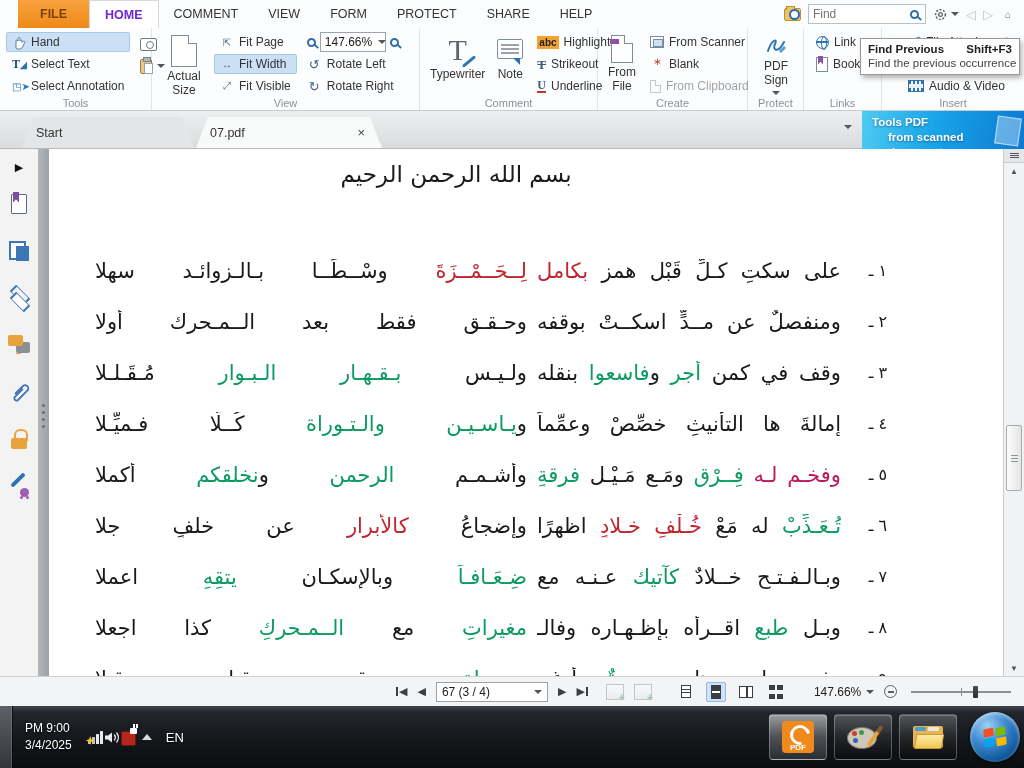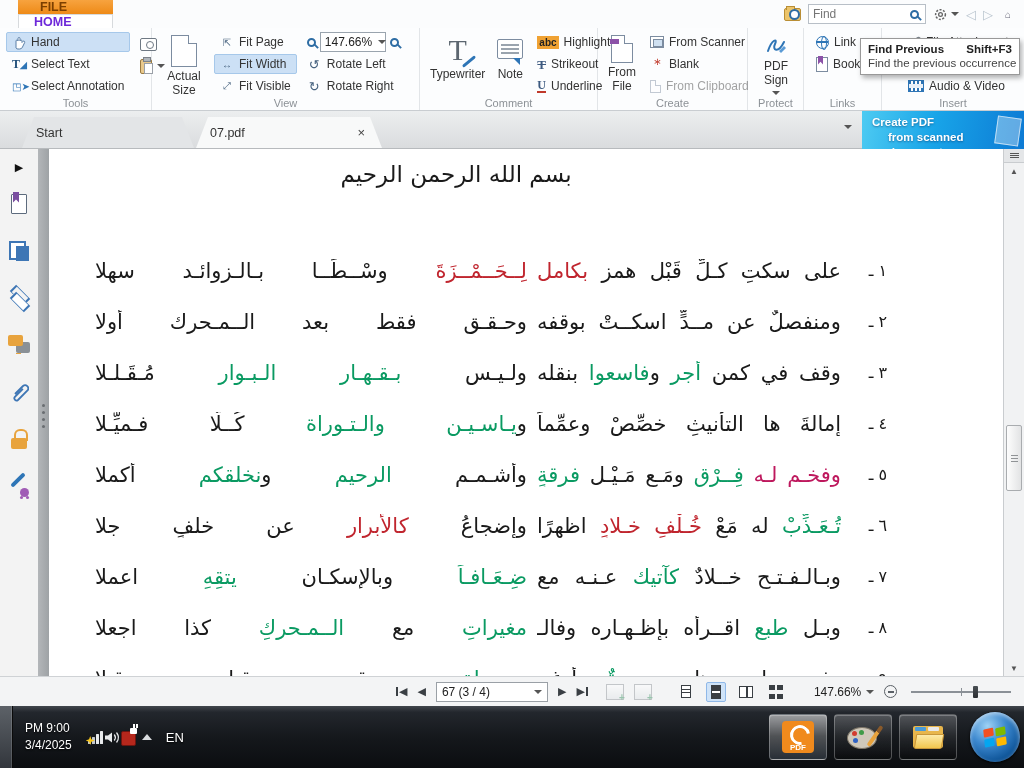--- a/index.html
+++ b/index.html
@@ -1,21 +1,21 @@
 <!DOCTYPE html>
 <html><head>
 <meta charset="utf-8">
 <style>
   * { margin:0; padding:0; box-sizing:border-box; }
   html,body { width:1024px; height:768px; overflow:hidden; }
   body { font-family:"Liberation Sans", sans-serif; font-size:12px; color:#333; background:#fff; position:relative; }
 
   
   .tabrow { position:absolute; left:0; top:0; width:1024px; height:28px; background:#fbfcfd; display:flex; align-items:stretch; }
-  .tabs-holder { display:flex; margin-left:18px;flex-direction:column; }
+  .tabs-holder { display:flex; margin-left:18px; }
   .rtab { padding:0 15px; display:flex; align-items:center; font-size:12.5px; color:#333; cursor:default; }
   .rtab.file { background:linear-gradient(#f7a33f,#ee8a17); color:#7c3f00; font-weight:bold; padding:0 22px; }
   .rtab.active { background:#fff; border:1px solid #d7dadd; border-bottom:none; color:#6d28d9; font-weight:bold; }
   .findbar { margin-left:auto; display:flex; align-items:center; gap:7px; padding-right:8px; }
   .find-folder { width:17px; height:13px; background:#ecc46a; border:1px solid #b98e35; border-radius:2px; position:relative; }
   .find-folder::before { content:''; position:absolute; left:1px; top:-3px; width:7px; height:3px; background:#ecc46a; border:1px solid #b98e35; border-bottom:none; }
   .find-folder::after { content:''; position:absolute; right:0px; bottom:0px; width:7px; height:7px; border:2px solid #2e6da4; border-radius:50%; background:#fff; }
   .find-box { width:118px; height:20px; border:1px solid #b8bfc7; background:#fff; display:flex; align-items:center; }
   .find-box input { flex:1; border:none; outline:none; font-size:12px; padding:0 4px; font-family:"Liberation Sans",sans-serif; color:#333; min-width:0; }
   .mag { width:9px; height:9px; border:2px solid #2e6da4; border-radius:50%; position:relative; display:inline-block; flex:0 0 auto; margin-right:6px; }
@@ -403,21 +403,21 @@
   <div class="doctabs">
     <div class="dtab start">
         <span>Start</span>
       </div>
     <div class="dtab active">
       <span>07.pdf</span>
       <span class="x">×</span>
     </div>
     <span class="caret-d tabdd"></span>
     <div class="banner">
-      <div>Create PDF</div>
+      <div>Tools PDF</div>
       <div class="l2">from scanned documents</div>
     </div>
   </div>
 
   <div class="workspace">
     <div class="sidebar">
       <div class="sb-item" style="height:26px">
           <span class="sb-expand">▶</span>
         </div>
       <div class="sb-item">
@@ -465,21 +465,21 @@
             <span class="hemi"><span style="color: rgb(26, 26, 26);">ولـيـس </span><span style="color: rgb(10, 154, 98);">بـقـهـار الـبـوار</span><span style="color: rgb(26, 26, 26);"> مُـقَـلـلا</span></span>
           </div>
           <div class="poem-row">
             <span class="poem-num">٤ ـ</span>
             <span class="hemi"><span style="color: rgb(26, 26, 26);">إمالةَ ها التأنيثِ خصِّصْ وعمِّماً</span></span>
             <span class="hemi"><span style="color: rgb(26, 26, 26);">و</span><span style="color: rgb(10, 154, 98);">يـاسـيـن والـتـوراة</span><span style="color: rgb(26, 26, 26);"> كُــلًّا فـميِّـلا</span></span>
           </div>
           <div class="poem-row">
             <span class="poem-num">٥ ـ</span>
             <span class="hemi"><span style="color: #be185d;">وفخـم لـه </span><span style="color: rgb(10, 154, 98);">فِــرْقٍ</span><span style="color: rgb(26, 26, 26);"> ومَـع مَـيْـلِ </span><span style="color: rgb(10, 154, 98);">فرقةٍ</span></span>
-            <span class="hemi"><span style="color: rgb(26, 26, 26);">وأشـمـم </span><span style="color: rgb(10, 154, 98);">الرحيم</span><span style="color: rgb(26, 26, 26);"> و</span><span style="color: rgb(10, 154, 98);">نخلقكم</span><span style="color: rgb(26, 26, 26);"> أكملا</span></span>
+            <span class="hemi"><span style="color: rgb(26, 26, 26);">وأشـمـم </span><span style="color: rgb(10, 154, 98);">الرحمن</span><span style="color: rgb(26, 26, 26);"> و</span><span style="color: rgb(10, 154, 98);">نخلقكم</span><span style="color: rgb(26, 26, 26);"> أكملا</span></span>
           </div>
           <div class="poem-row">
             <span class="poem-num">٦ ـ</span>
             <span class="hemi"><span style="color: rgb(10, 154, 98);">تُـعَـذِّبْ</span><span style="color: rgb(26, 26, 26);"> له مَعْ </span><span style="color: rgb(192, 37, 46);">خُـلْفِ خـلادٍ</span><span style="color: rgb(26, 26, 26);"> اظهرًا</span></span>
             <span class="hemi"><span style="color: rgb(26, 26, 26);">وإضجاعُ </span><span style="color: rgb(192, 37, 46);">كالأبرار</span><span style="color: rgb(26, 26, 26);"> عن خلفٍ جلا</span></span>
           </div>
           <div class="poem-row">
             <span class="poem-num">٧ ـ</span>
             <span class="hemi"><span style="color: rgb(26, 26, 26);">وبـالـفـتـح خــلادٌ </span><span style="color: rgb(10, 154, 98);">كآتيك</span><span style="color: rgb(26, 26, 26);"> عـنـه مع</span></span>
             <span class="hemi"><span style="color: rgb(10, 154, 98);">ضِـعَـافـاً</span><span style="color: rgb(26, 26, 26);"> وبالإسكـان </span><span style="color: rgb(10, 154, 98);">يتقِهِ</span><span style="color: rgb(26, 26, 26);"> اعملا</span></span>

